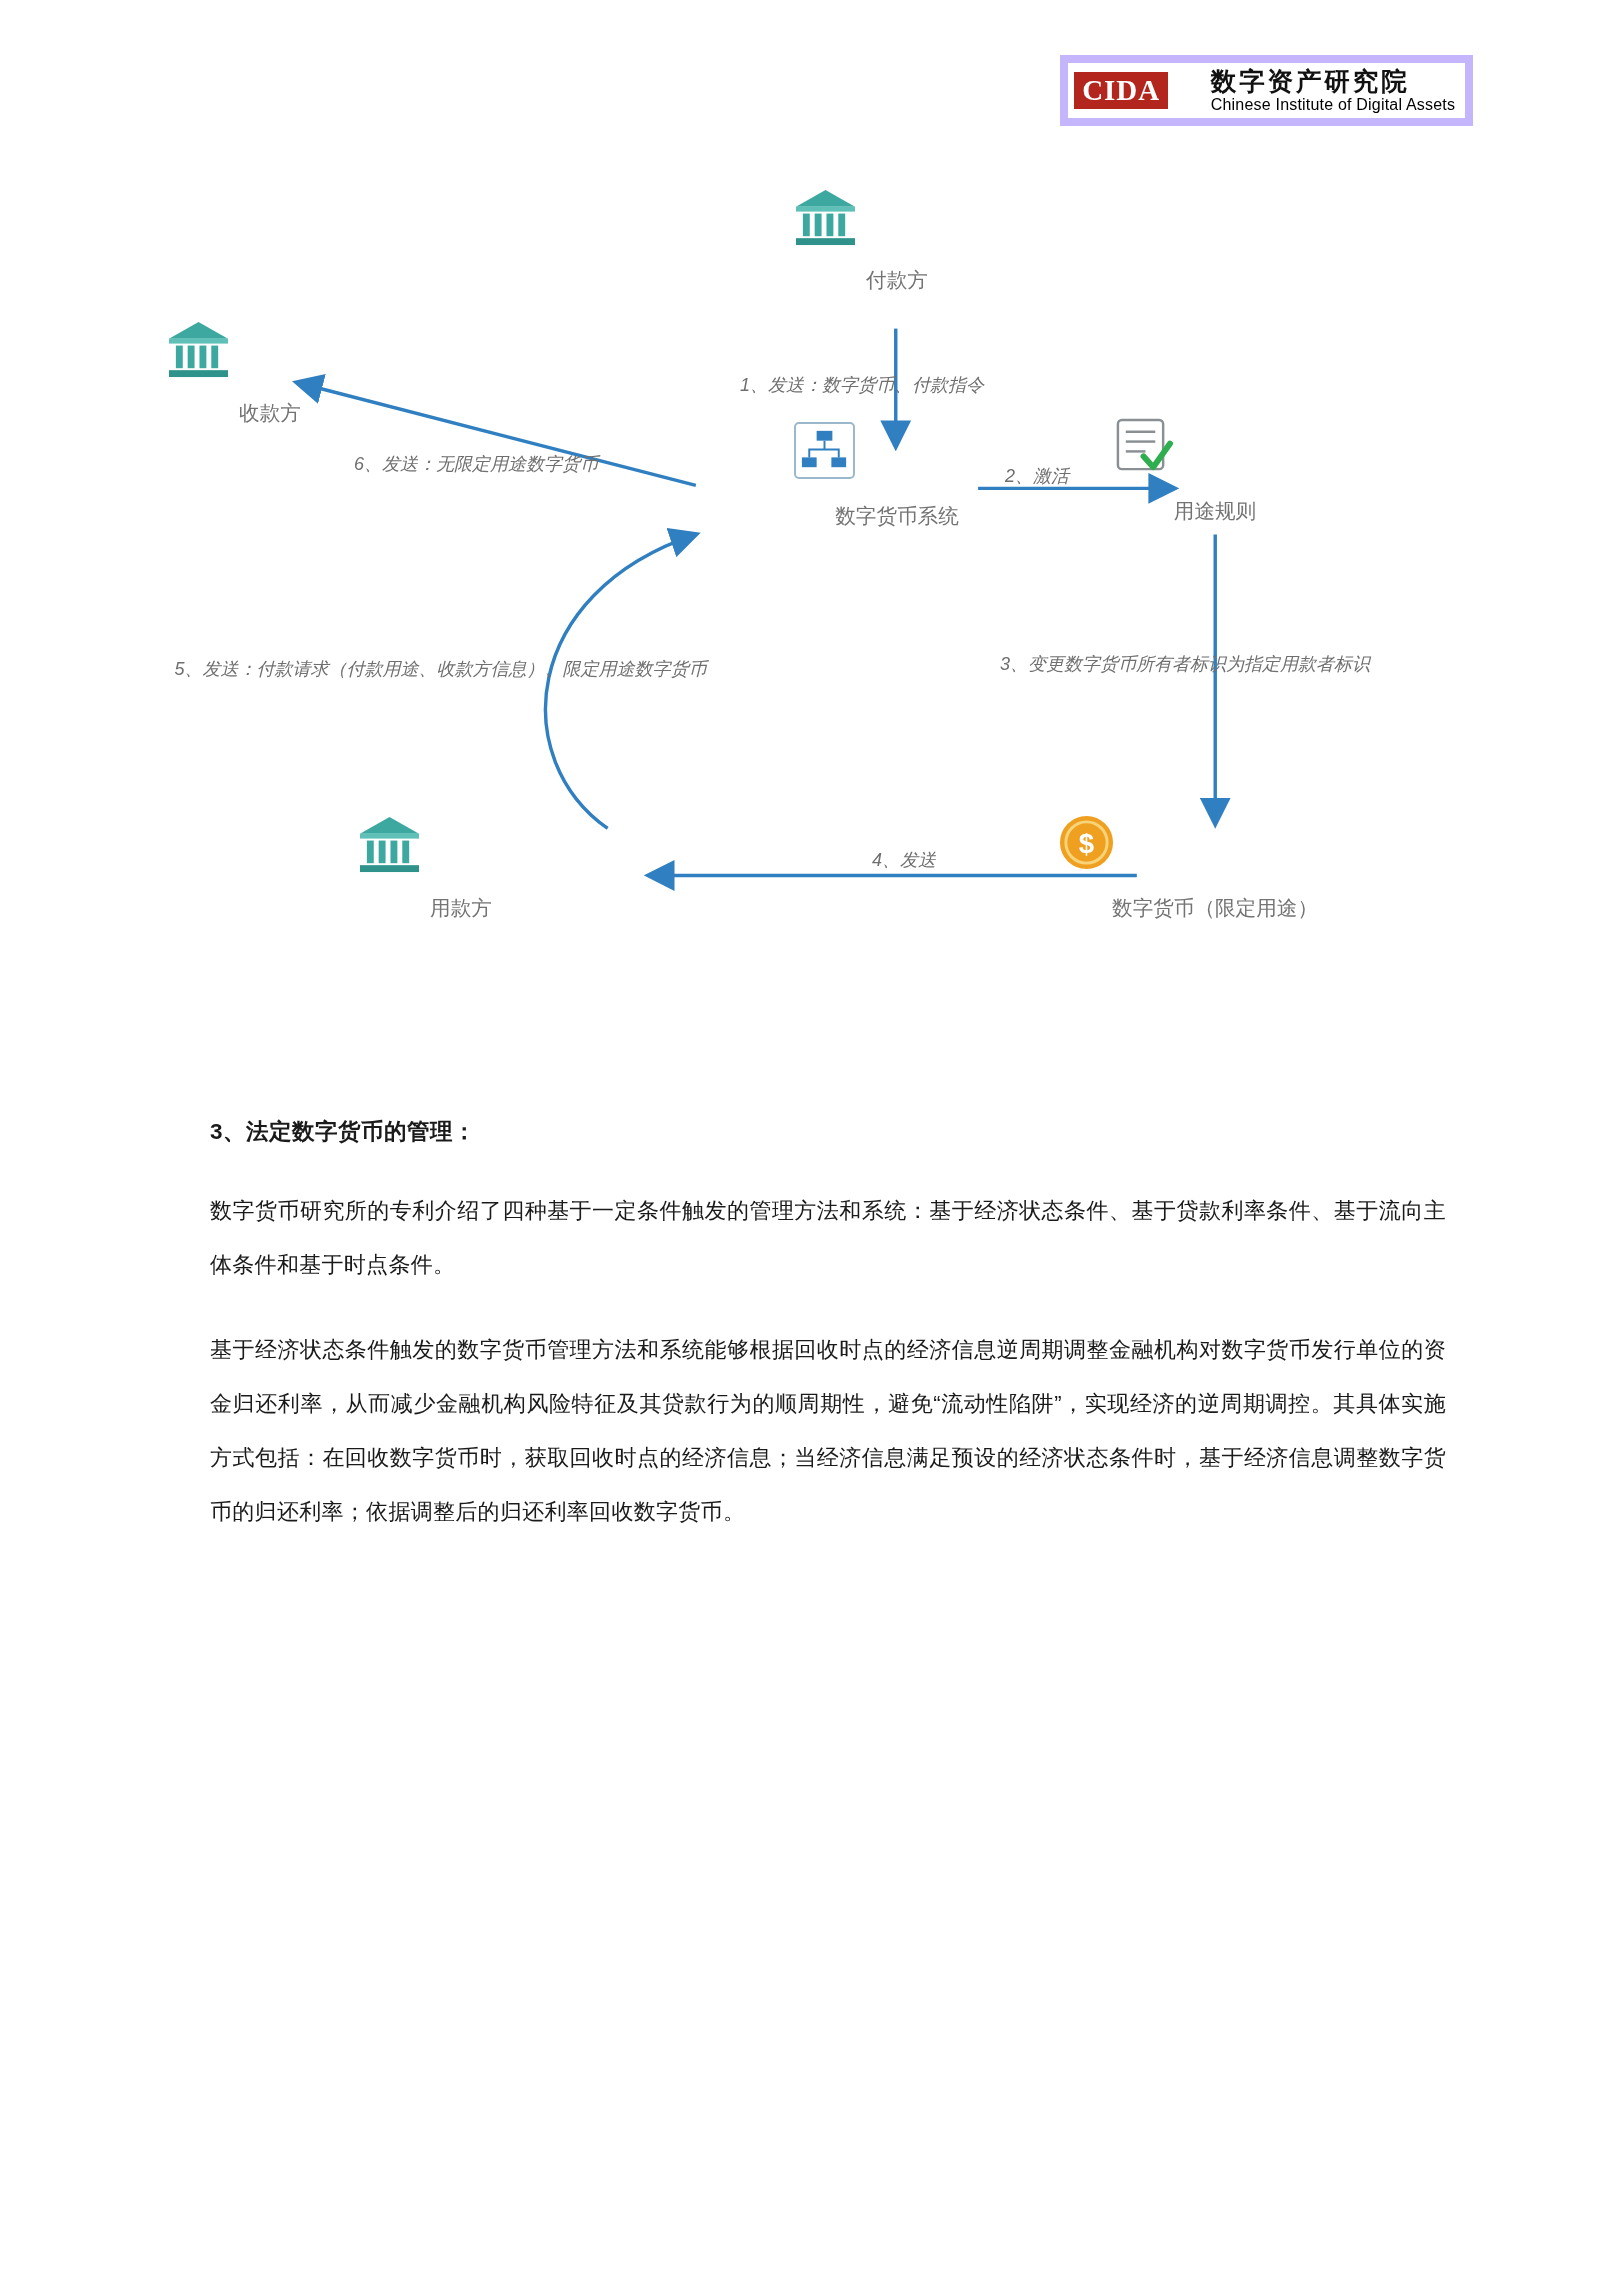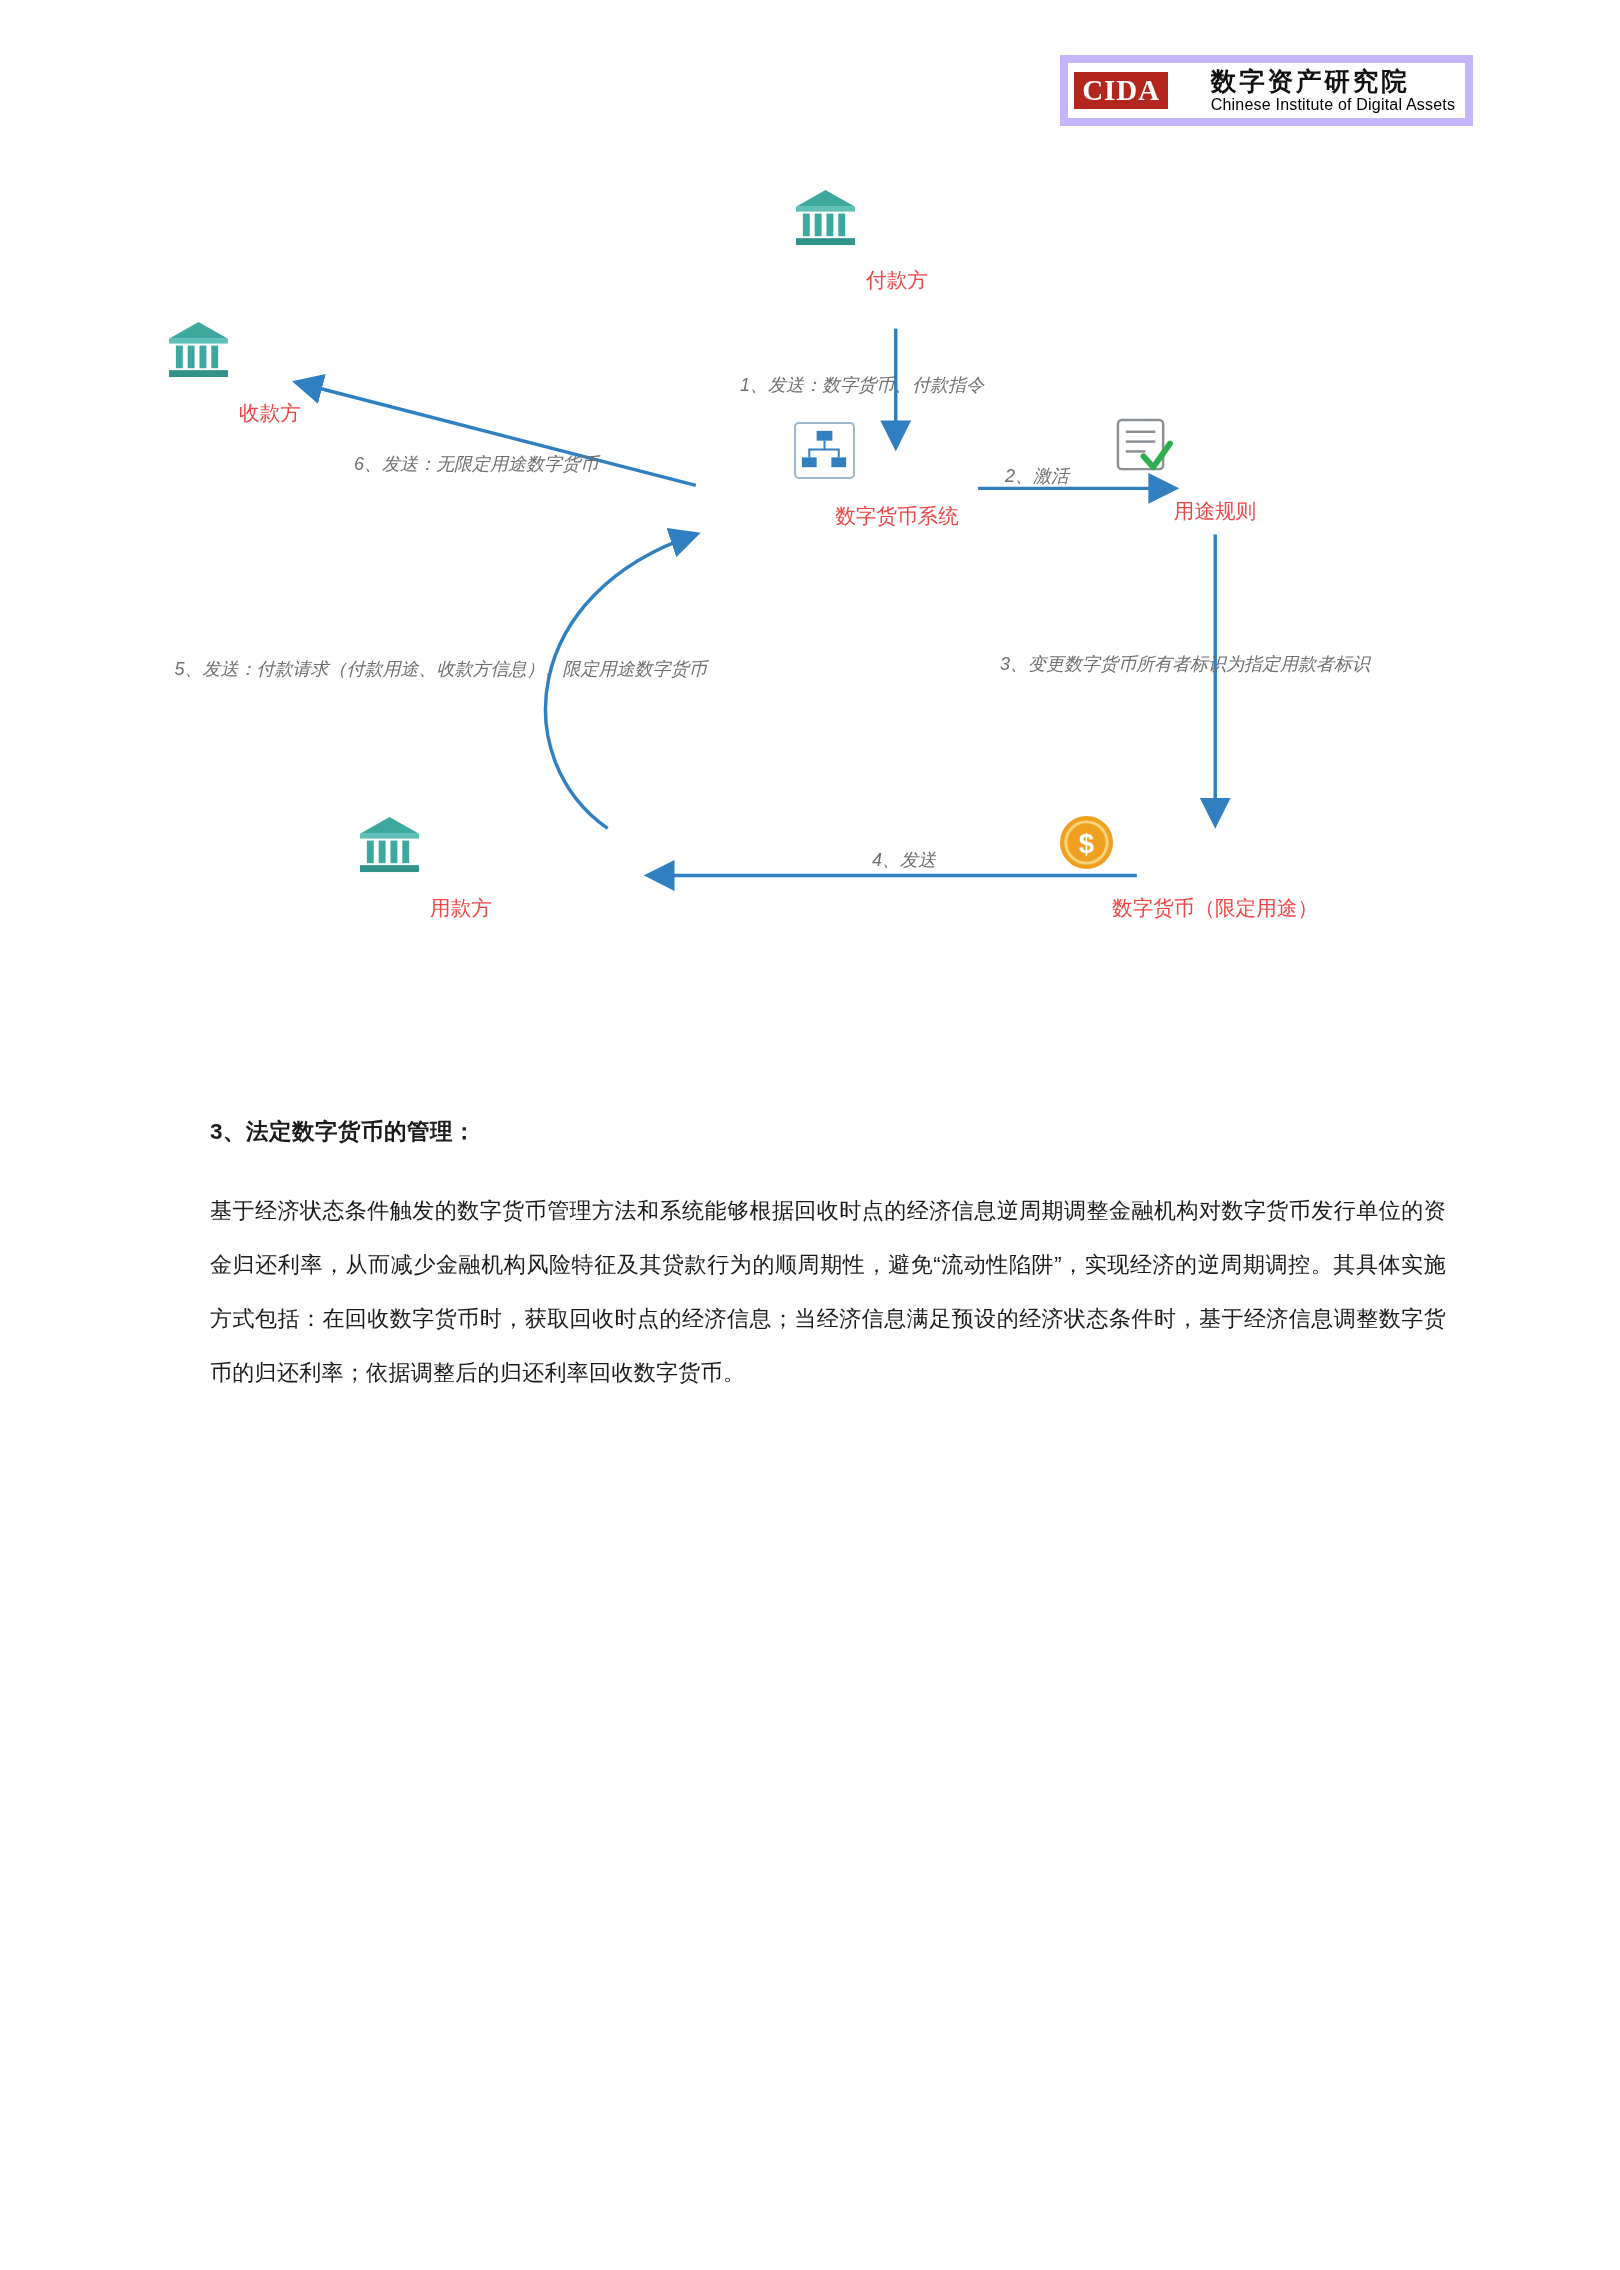--- a/index.html
+++ b/index.html
@@ -132,21 +132,21 @@
     margin-left: -103px;
   }
   .node .glyph {
     height: 74px;
     display: flex;
     align-items: flex-end;
     justify-content: center;
   }
   .node .caption {
     font-size: 20.6px;
-    color: #ef4444;
+    color: #737373;
     margin-top: 5.9px;
     white-space: nowrap;
   }
   .edge-label {
     position: absolute;
     font-size: 18px;
     color: #6f6f6f;
     font-style: italic;
     white-space: nowrap;
     font-family: "Liberation Sans", sans-serif;
@@ -307,18 +307,19 @@
     <div class="edge-label" style="left:593px; top:162px;">1、发送：数字货币、付款指令</div>
     <div class="edge-label" style="left:858px; top:253px;">2、激活</div>
     <div class="edge-label" style="left:853px; top:441px;">3、变更数字货币所有者标识为指定用款者标识</div>
     <div class="edge-label" style="left:725px; top:637px;">4、发送</div>
     <div class="edge-label" style="left:27.4px; top:446px;">5、发送：付款请求（付款用途、收款方信息）、限定用途数字货币</div>
     <div class="edge-label" style="left:207px; top:241px;">6、发送：无限定用途数字货币</div>
   </div>
 
   <div class="content">
     <h3 class="section-title">3、法定数字货币的管理：</h3>
+    <p class="para">数字货币研究所的专利介绍了四种基于一定条件触发的管理方法和系统：基于经济状态条件、基于贷款利率条件、基于流向主体条件和基于时点条件。</p>
     <p class="para">基于经济状态条件触发的数字货币管理方法和系统能够根据回收时点的经济信息逆周期调整金融机构对数字货币发行单位的资金归还利率，从而减少金融机构风险特征及其贷款行为的顺周期性，避免“流动性陷阱”，实现经济的逆周期调控。其具体实施方式包括：在回收数字货币时，获取回收时点的经济信息；当经济信息满足预设的经济状态条件时，基于经济信息调整数字货币的归还利率；依据调整后的归还利率回收数字货币。</p>
   </div>
 
 
 </div>
 
 
 </body></html>

